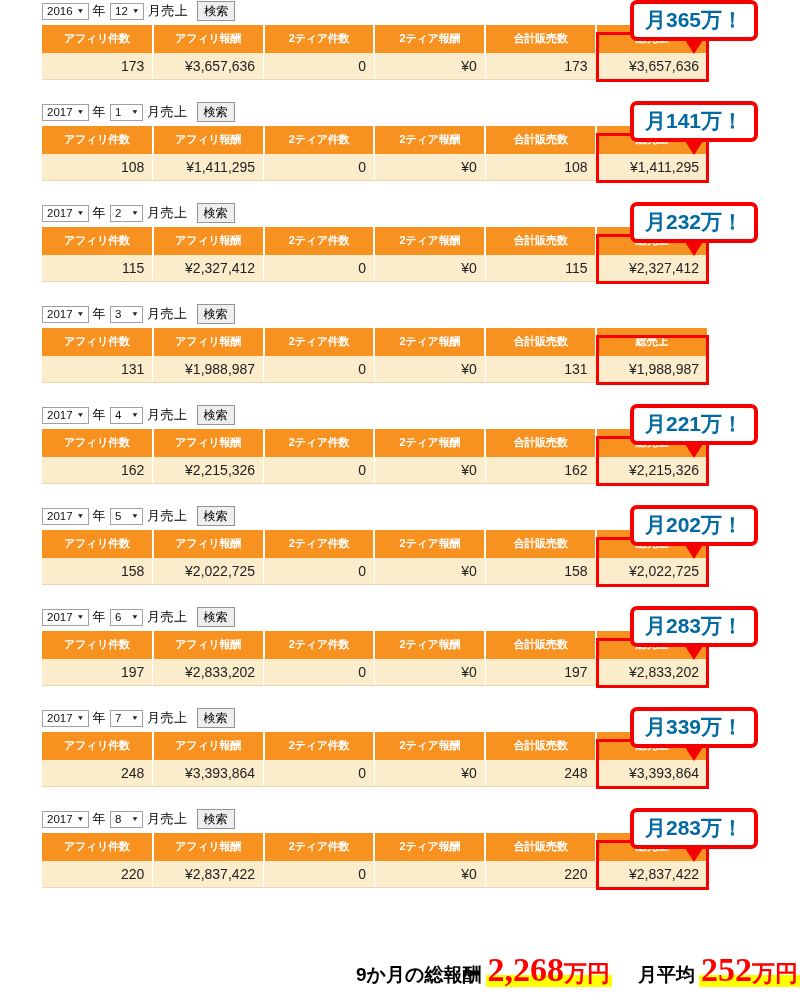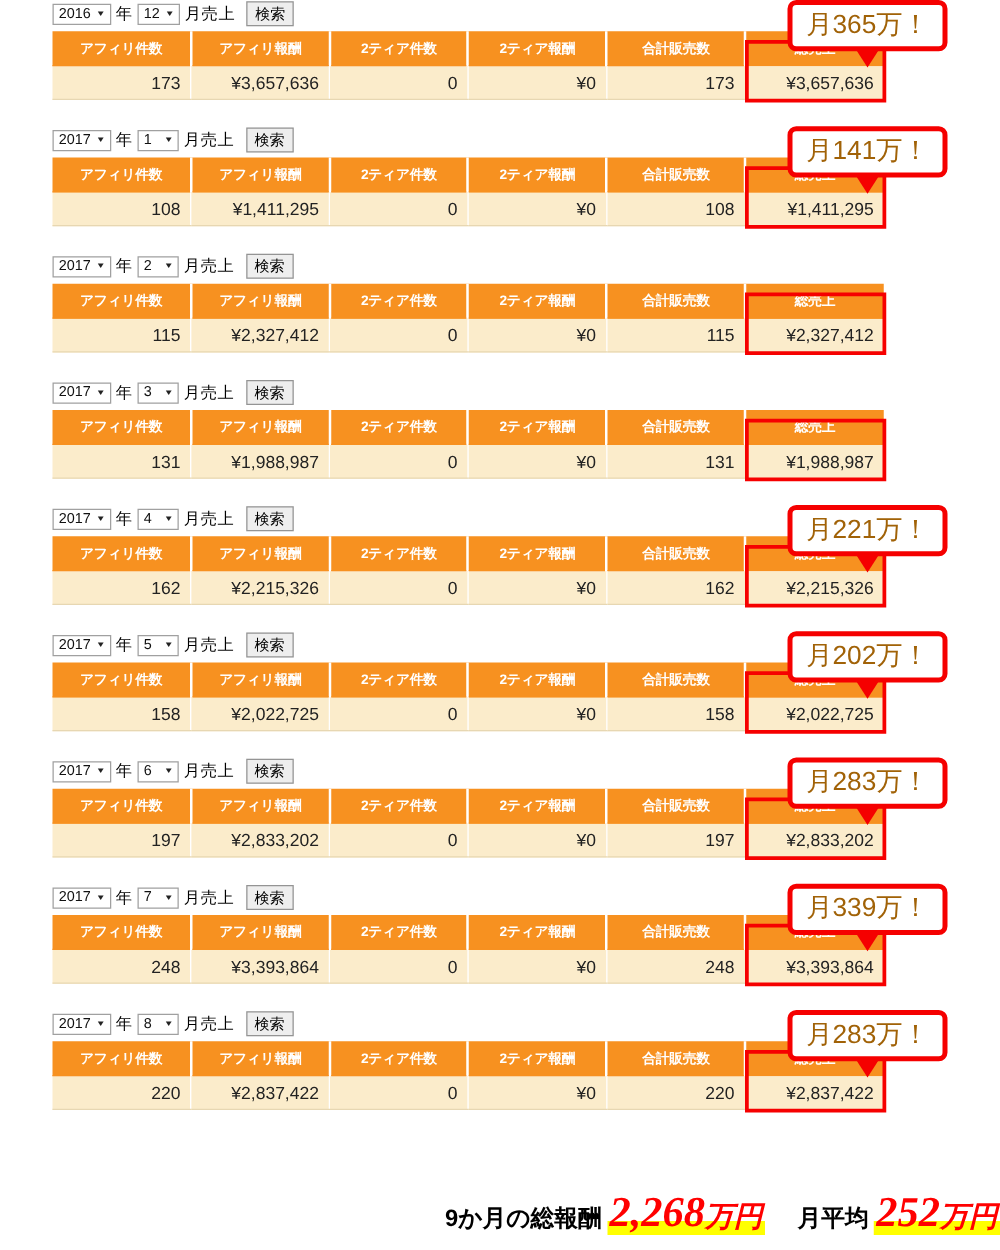--- a/index.html
+++ b/index.html
@@ -129,22 +129,22 @@
   }
 
   
   .callout {
     position: absolute;
     right: 42px;
     top: 0px;
     border: 4px solid #f50000;
     border-radius: 7px;
     background: #ffffff;
-    color: #a16207;
-    font-weight: normal;
+    color: #0369a1;
+    font-weight: bold;
     font-size: 21px;
     line-height: 1;
     padding: 5px 11px 7px 11px;
     white-space: nowrap;
     letter-spacing: 0px;
     z-index: 5;
   }
   .callout-arrow {
     position: absolute;
     left: 50%;
@@ -182,21 +182,20 @@
   }
   .foot-value {
     font-size: 34px;
     font-weight: bold;
     color: #ff0000;
     font-family: "Liberation Serif", "DejaVu Serif", serif;
     background: linear-gradient(to top, #ffff00 0%, #ffff00 34%, rgba(255,255,0,0) 34%);
     padding: 0 2px;
     margin-left: 4px;
     line-height: 1;
-    font-style: italic;
   }
   .foot-value .man {
     font-size: 23px;
     font-family: "Liberation Sans", sans-serif;
   }
 </style>
 </head>
 <body>
 
 <div id="page">
@@ -306,20 +305,21 @@
             <tr>
               <td><span>115</span></td>
               <td><span>¥2,327,412</span></td>
               <td><span>0</span></td>
               <td><span>¥0</span></td>
               <td><span>115</span></td>
               <td class="total-cell"><span>¥2,327,412</span><span class="hl"></span></td>
             </tr>
           </tbody>
         </table>
+        <div class="callout"><span>月232万！</span><span class="callout-arrow"></span></div>
       </div>
       <div class="block">
         <div class="filterbar">
           <div class="sel year">
             <span>2017</span>
             <span class="caret">▼</span>
           </div>
           <span class="unit">年</span>
           <div class="sel month">
             <span>3</span>

